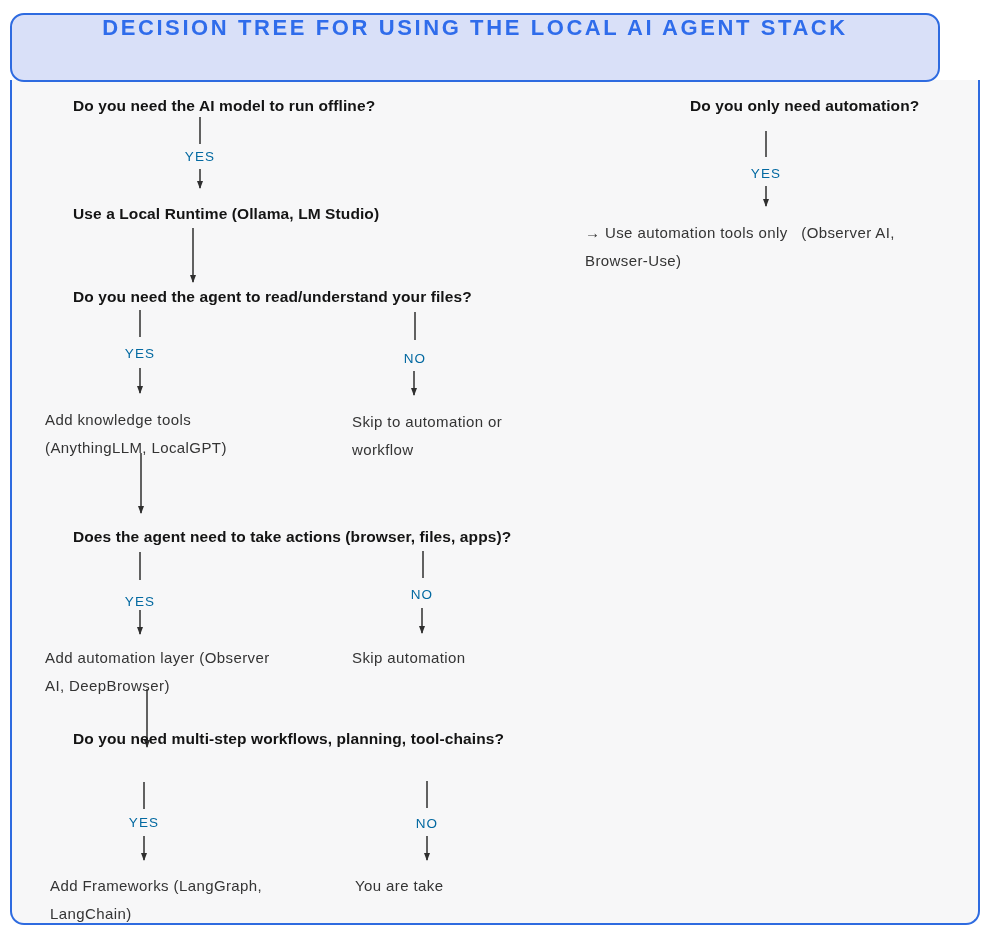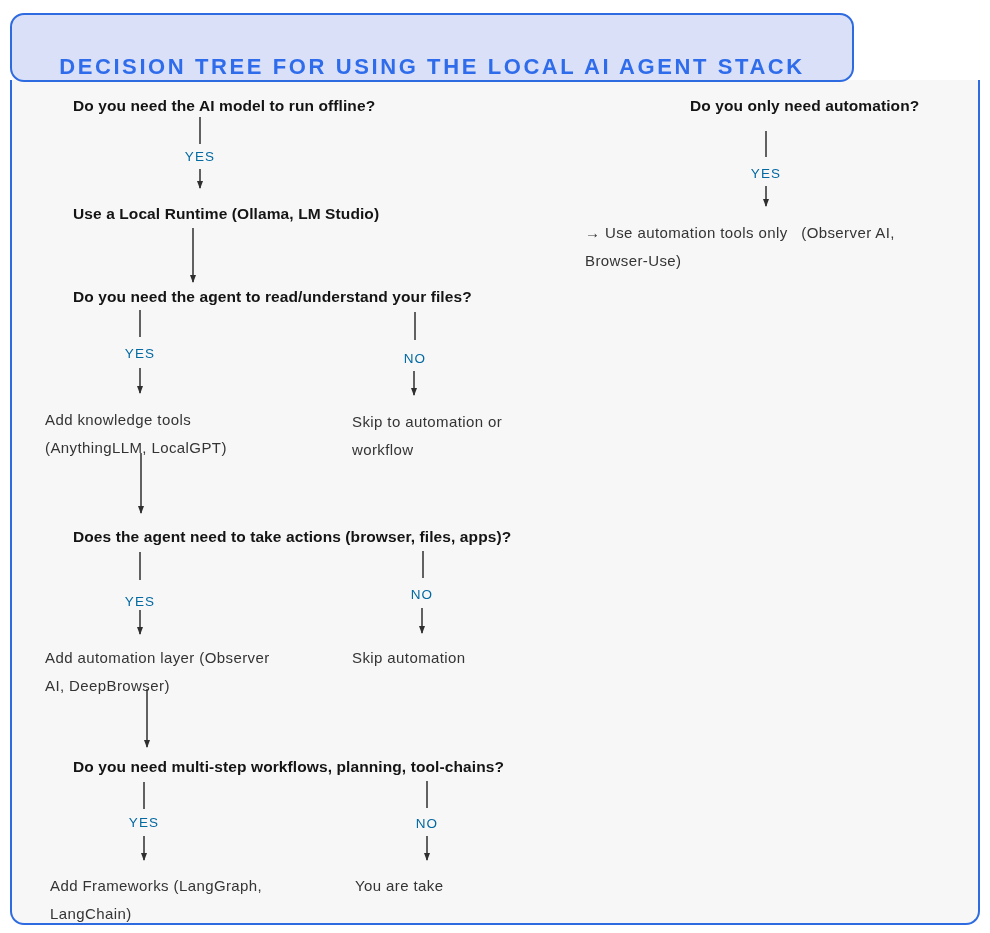--- a/index.html
+++ b/index.html
@@ -12,25 +12,25 @@
   }
   *{margin:0;padding:0;box-sizing:border-box;}
   html,body{background:#ffffff;font-family:"Liberation Sans",sans-serif;}
   .canvas{
     position:relative;
     width:990px;height:933px;
     background:#ffffff;
     overflow:hidden;
   }
   .header-box{
-    position:absolute;left:10px;top:13px;width:844px;height:69px;
+    position:absolute;left:10px;top:13px;width:930px;height:69px;
     background:var(--header-bg);
     border:2px solid var(--accent-blue);
     border-radius:14px;
-    display:flex;align-items:flex-end;justify-content:center;
+    display:flex;align-items:flex-start;justify-content:center;
     z-index:2;
   }
   .header-title{
     color:var(--title-blue);
     font-weight:bold;
     font-size:22px;
     letter-spacing:2.6px;
     white-space:nowrap;
   }
   .tree-body{
@@ -122,21 +122,21 @@
   <div class="node lbl" style="left:415px;top:351px">NO</div>
   <div class="node res" style="left:45px;top:406px;width:212px">Add knowledge tools (AnythingLLM, LocalGPT)</div>
   <div class="node res" style="left:352px;top:408px;width:182px">Skip to automation or workflow</div>
 
   <div class="node q" style="left:45px;top:528px">Does the agent need to take actions (browser, files, apps)?</div>
   <div class="node lbl" style="left:140px;top:594px">YES</div>
   <div class="node lbl" style="left:422px;top:587px">NO</div>
   <div class="node res" style="left:352px;top:644px;width:180px">Skip automation</div>
   <div class="node res" style="left:45px;top:644px;width:244px">Add automation layer (Observer AI, DeepBrowser)</div>
 
-  <div class="node q" style="left:45px;top:758px">Do you need multi-step workflows, planning, tool-chains?</div>
+  <div class="node q" style="left:45px;top:730px">Do you need multi-step workflows, planning, tool-chains?</div>
   <div class="node lbl" style="left:144px;top:815px">YES</div>
   <div class="node lbl" style="left:427px;top:816px">NO</div>
   <div class="node res" style="left:50px;top:872px;width:228px">Add Frameworks (LangGraph, LangChain)</div>
   <div class="node res" style="left:355px;top:872px;width:180px">You are take</div>
 
   <div class="node q" style="left:662px;top:97px">Do you only need automation?</div>
   <div class="node lbl" style="left:766px;top:166px">YES</div>
   <div class="node res" style="left:585px;top:219px;width:340px">→ Use automation tools only   (Observer AI, Browser-Use)</div>
 
 </div>

